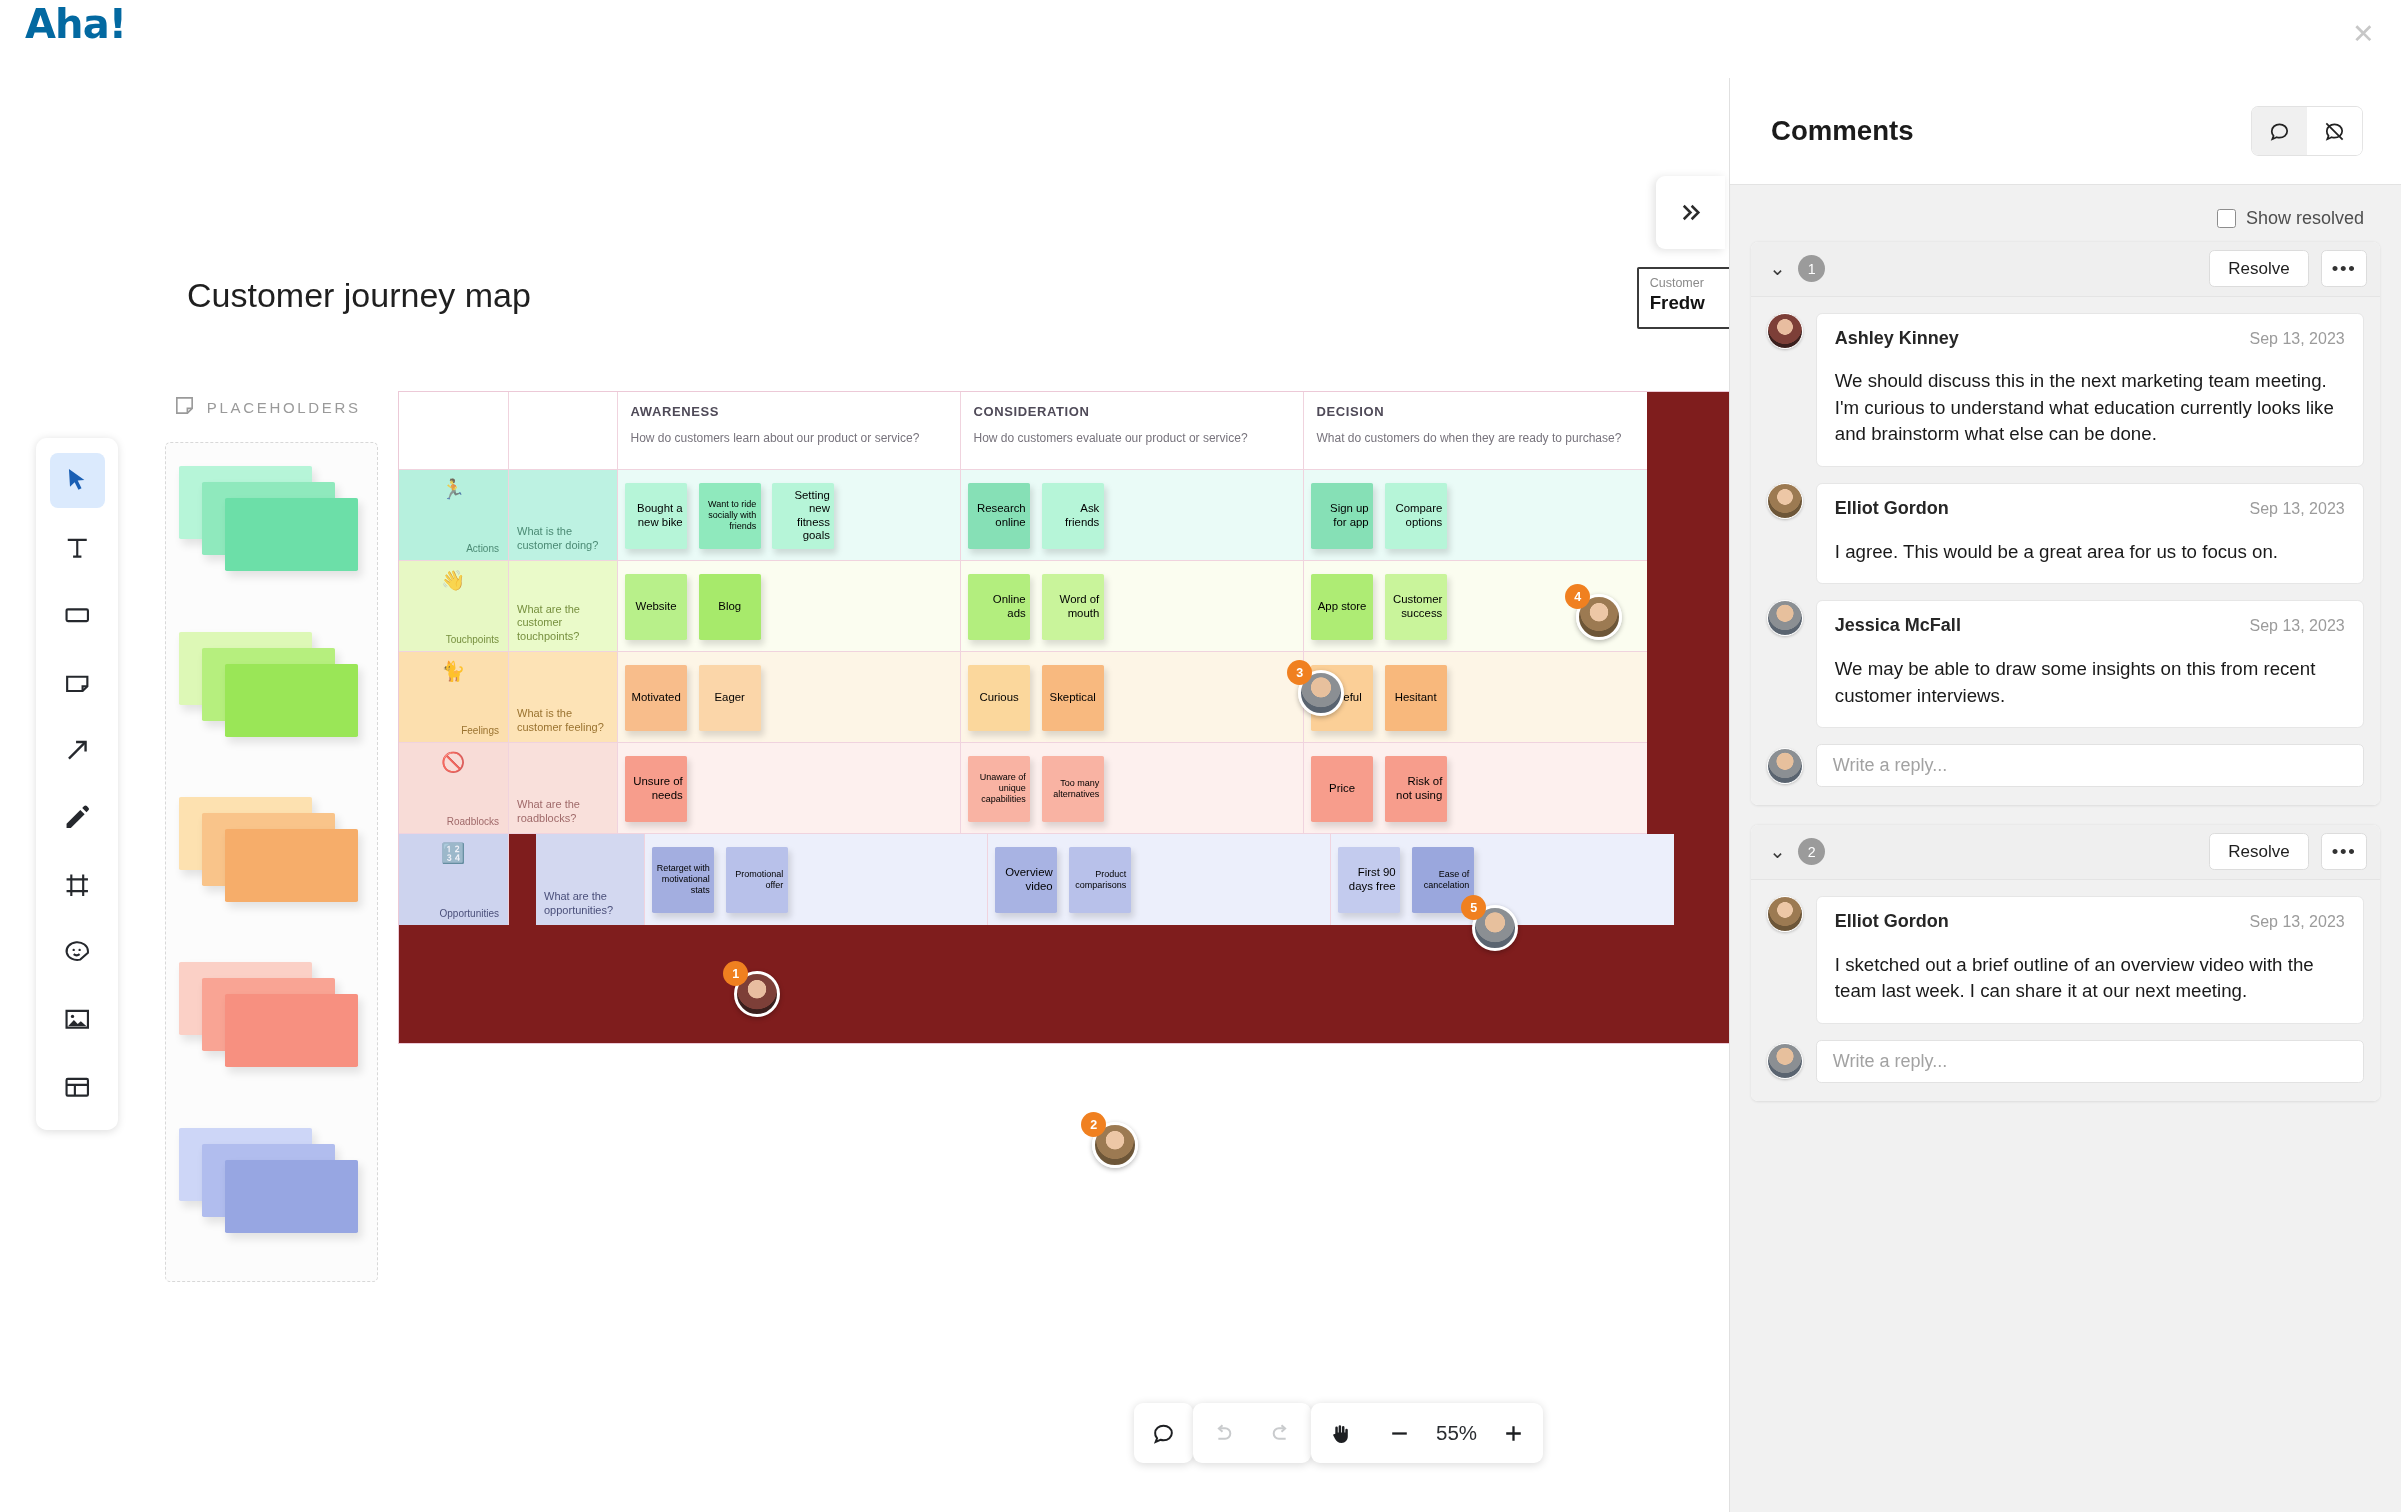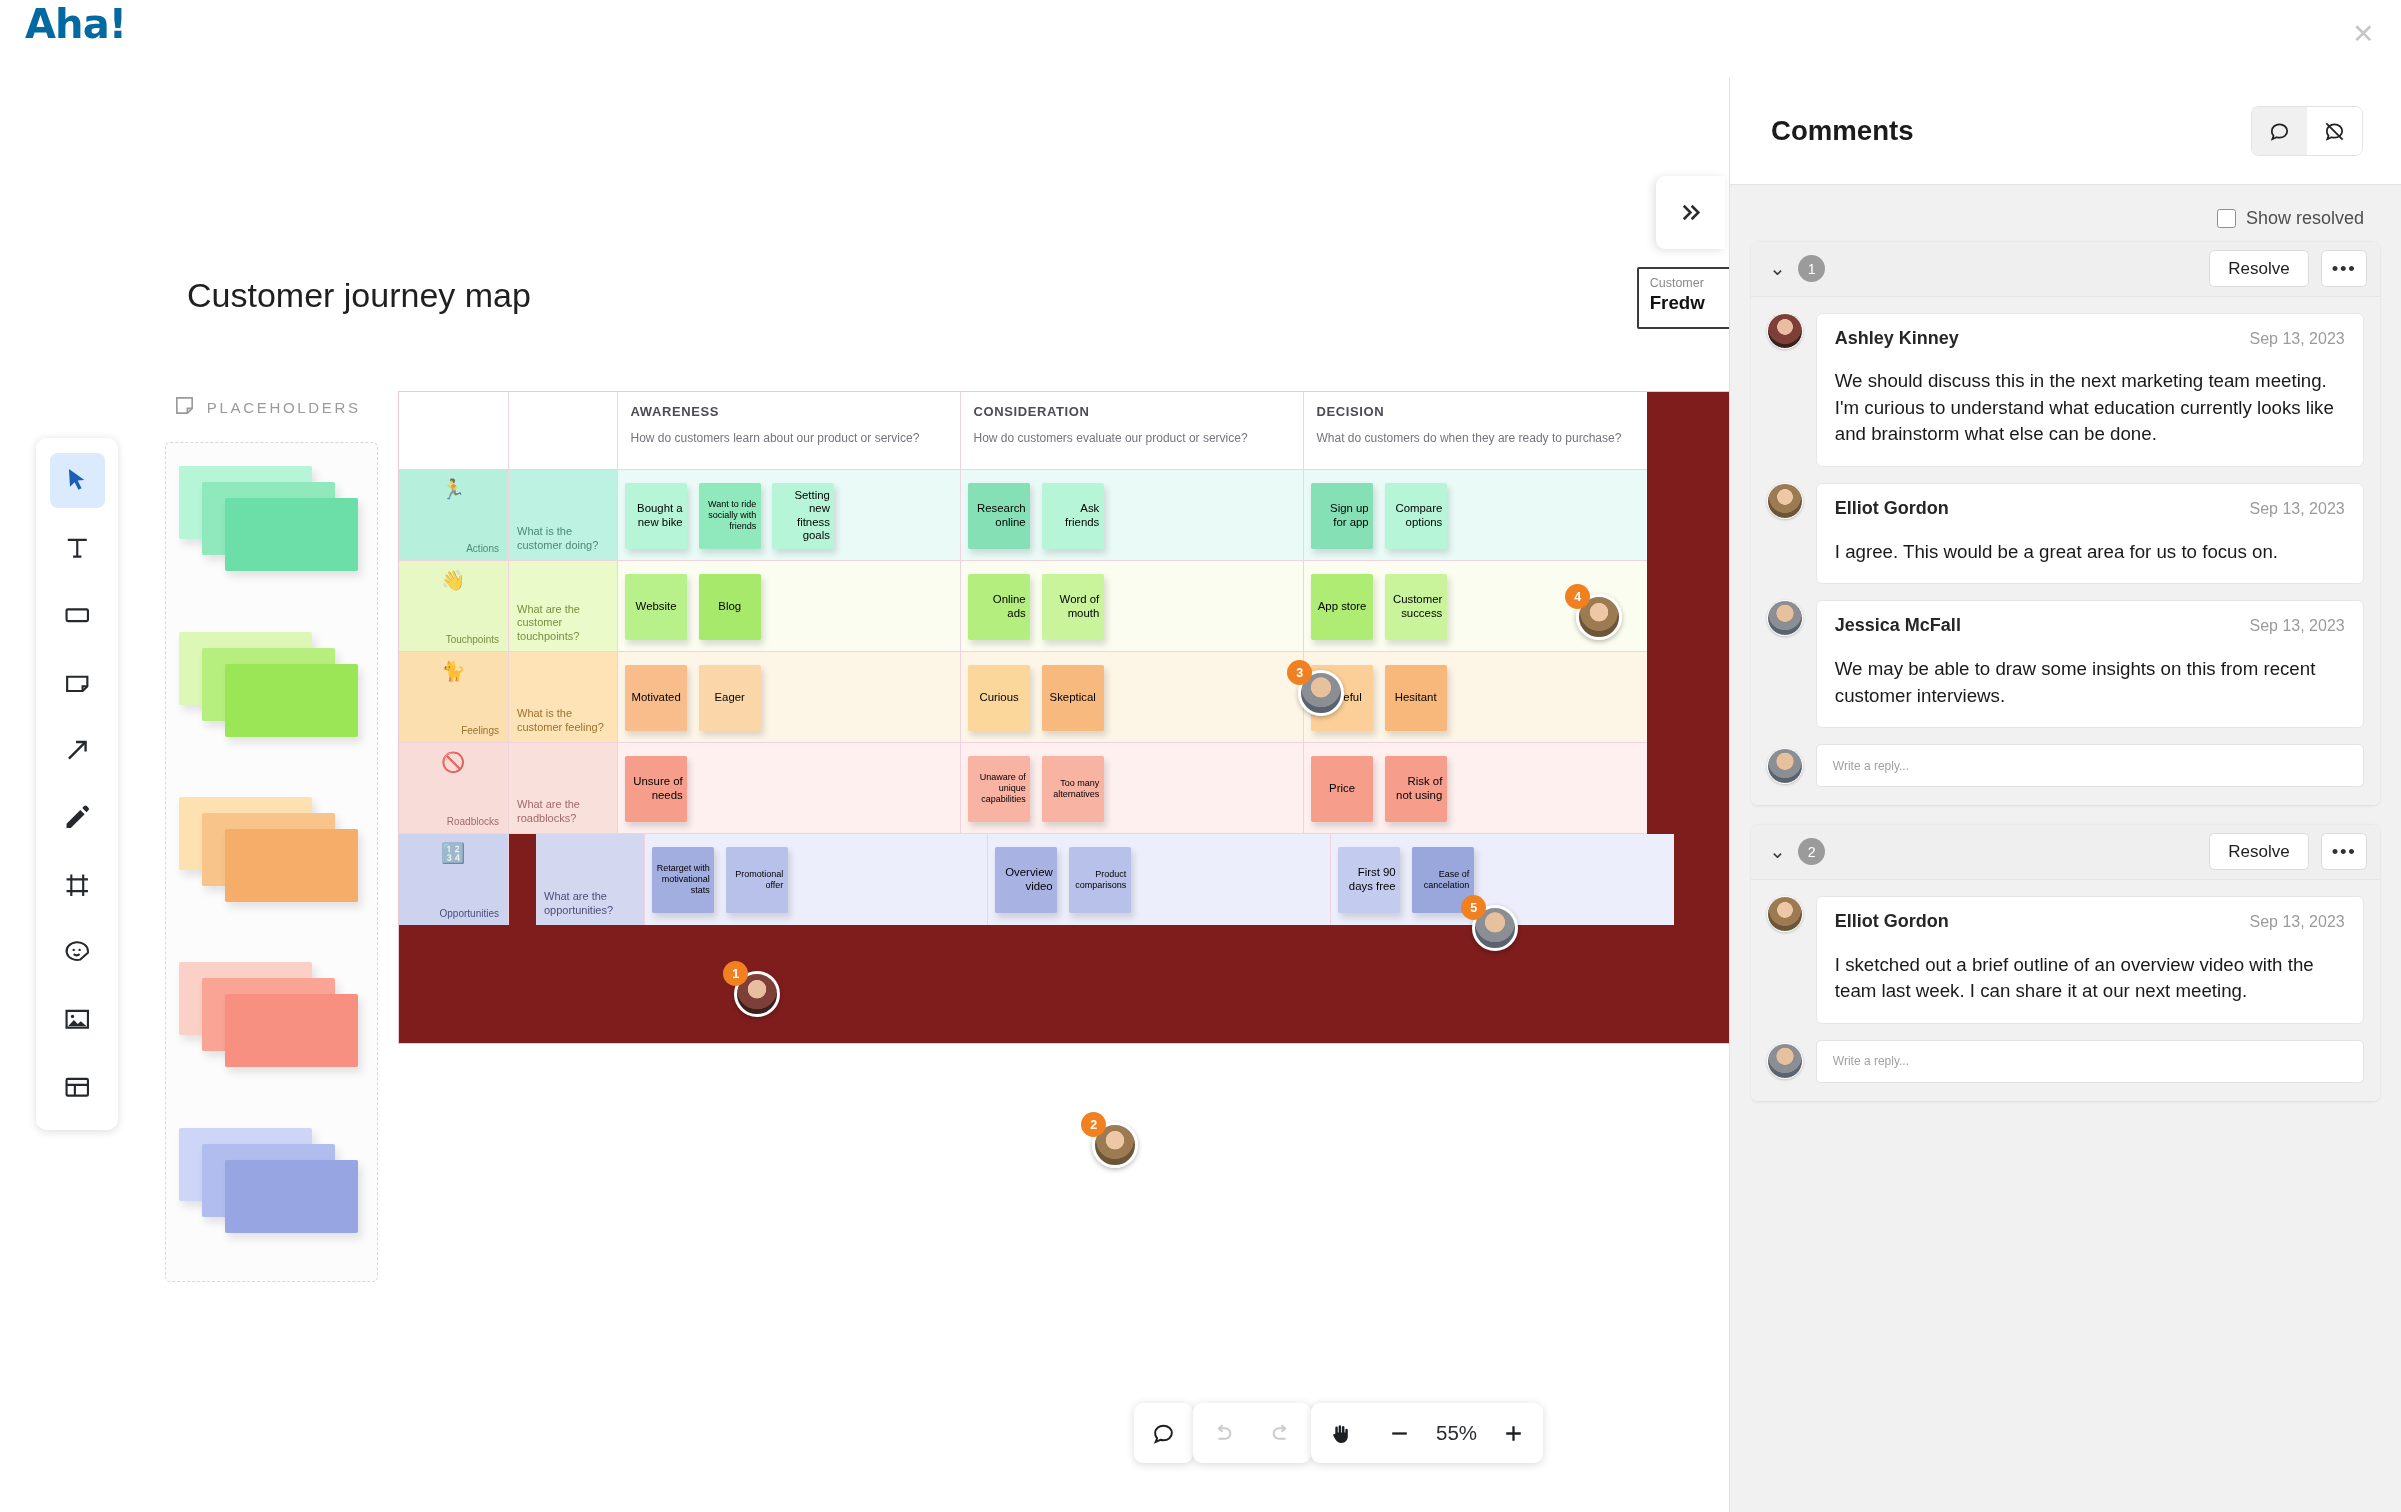--- a/index.html
+++ b/index.html
@@ -250,21 +250,21 @@
     background-size: cover; background-position: center;
   }
   .cmt-card { flex: 1; background: #fff; border: 0.9px solid #e6e6e6; border-radius: 6.2px; padding: 14.2px 18px 18px 18px; }
   .cmt-top { display: flex; align-items: baseline; }
   .cmt-name { font-size: 18px; font-weight: 700; color: #262626; flex: 1; }
   .cmt-date { font-size: 16px; color: #9b9b9b; }
   .cmt-text { font-size: 18.7px; line-height: 1.42; color: #1a1a1a; margin-top: 19.6px; }
   .reply-row { display: flex; gap: 12.5px; align-items: center; }
   .reply-in {
     flex: 1; height: 43px; background: #fff; border: 0.9px solid #e2e2e2; border-radius: 5.3px;
-    display: flex; align-items: center; padding: 0 16px; font-size: 12px; color: #a2a2a2; cursor: text;
+    display: flex; align-items: center; padding: 0 16px; font-size: 18px; color: #a2a2a2; cursor: text;
   }
 </style>
 </head>
 <body>
 
 <div class="root">
 
   <div class="brand">Aha!</div>
   <div class="close-x">✕</div>
 

